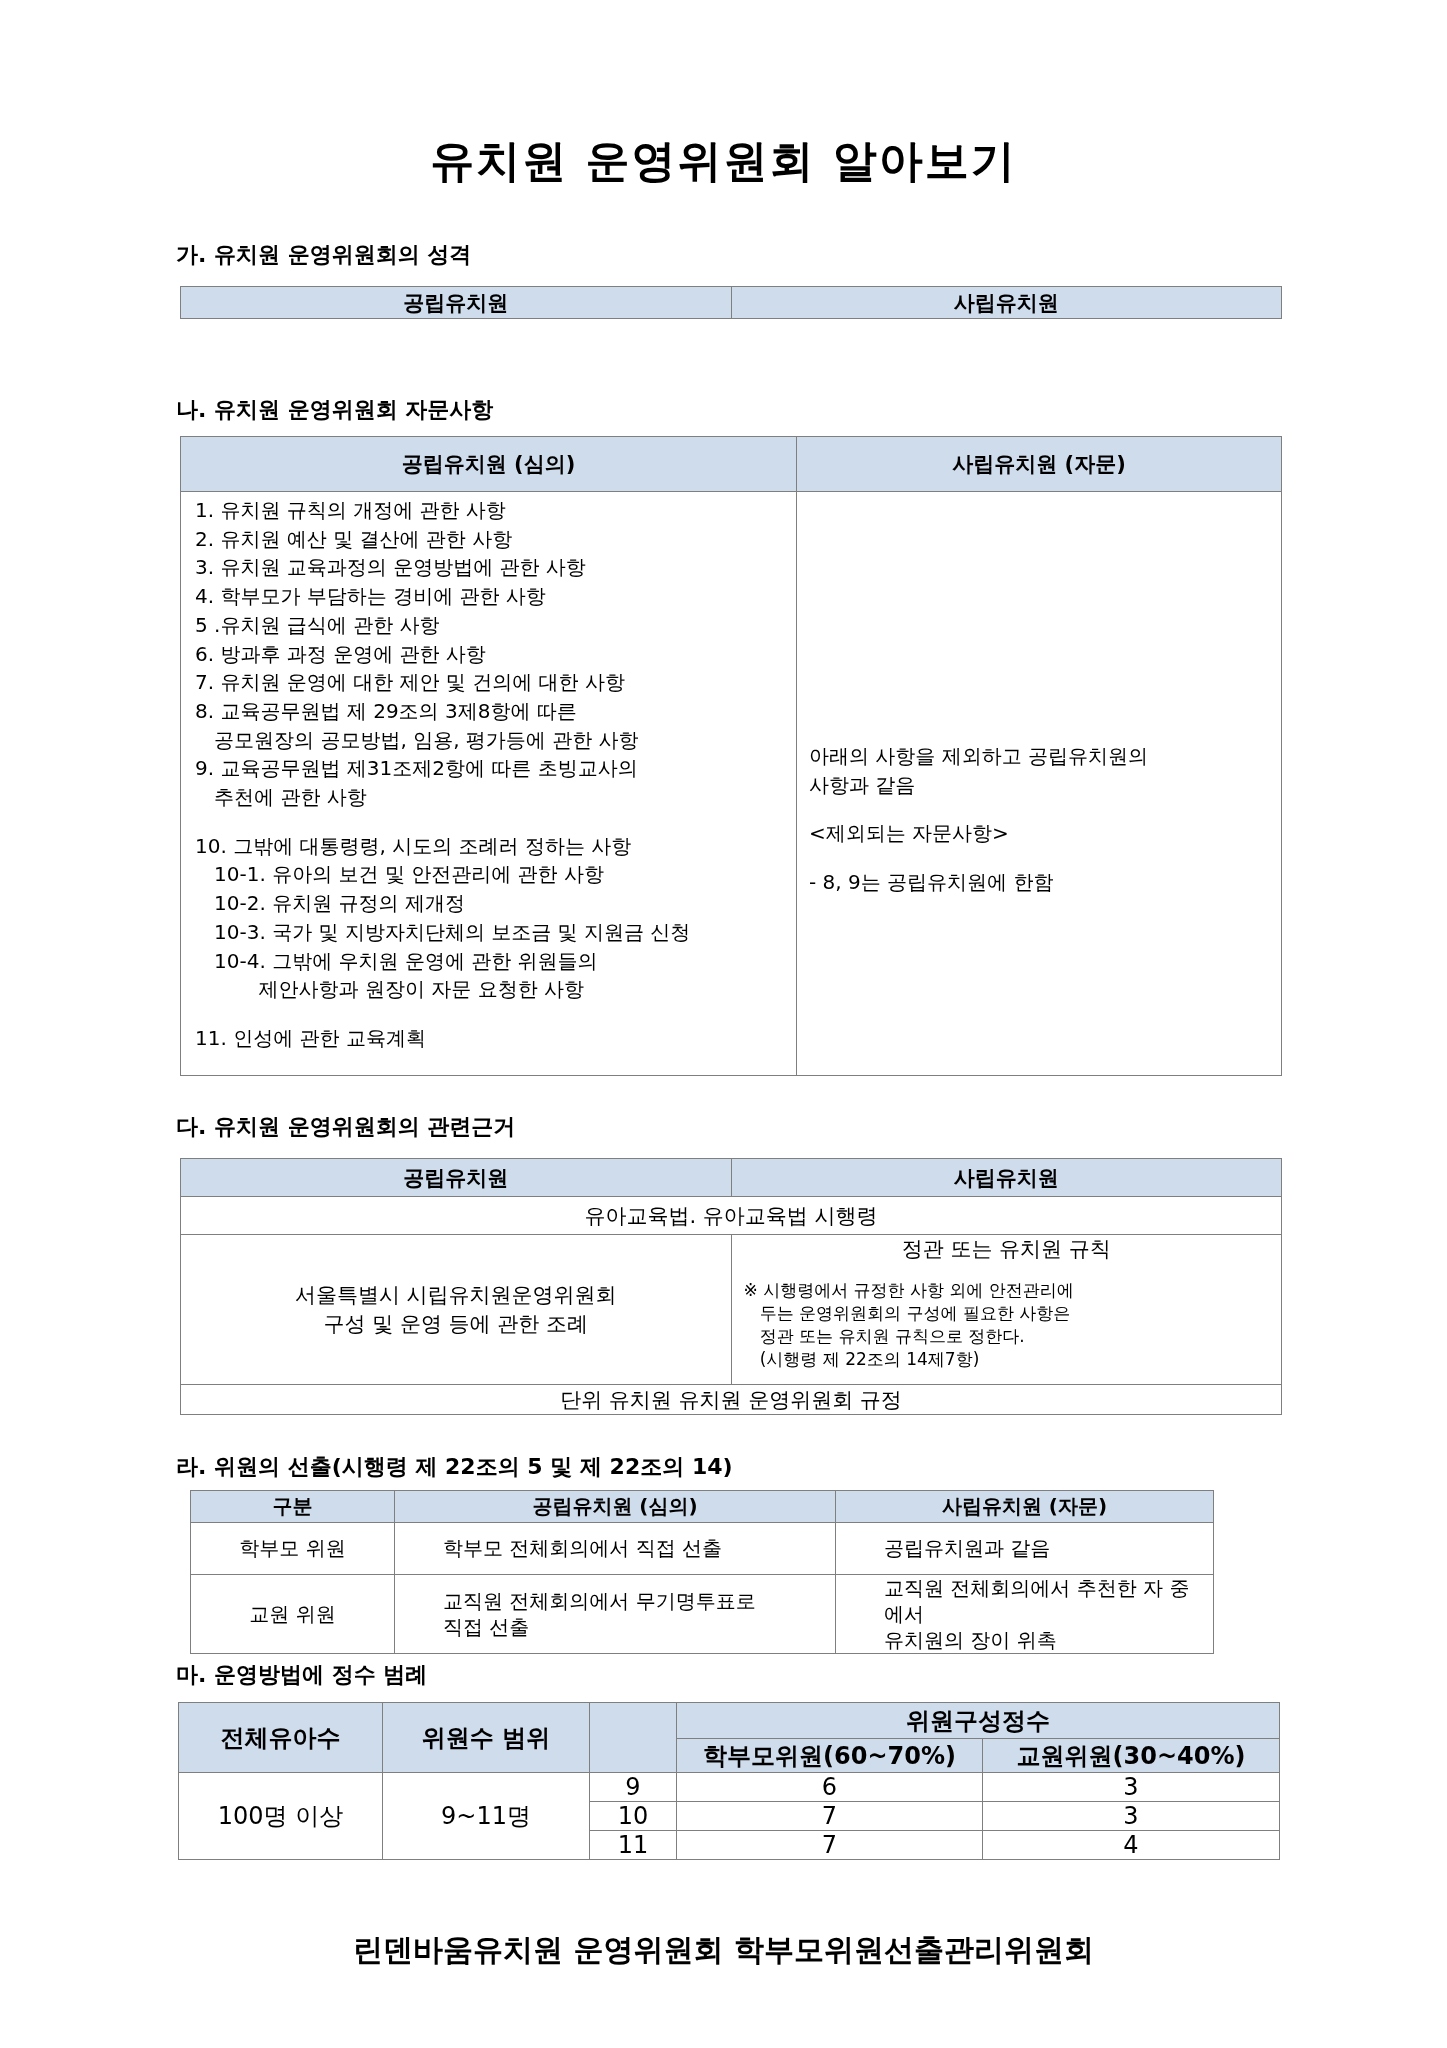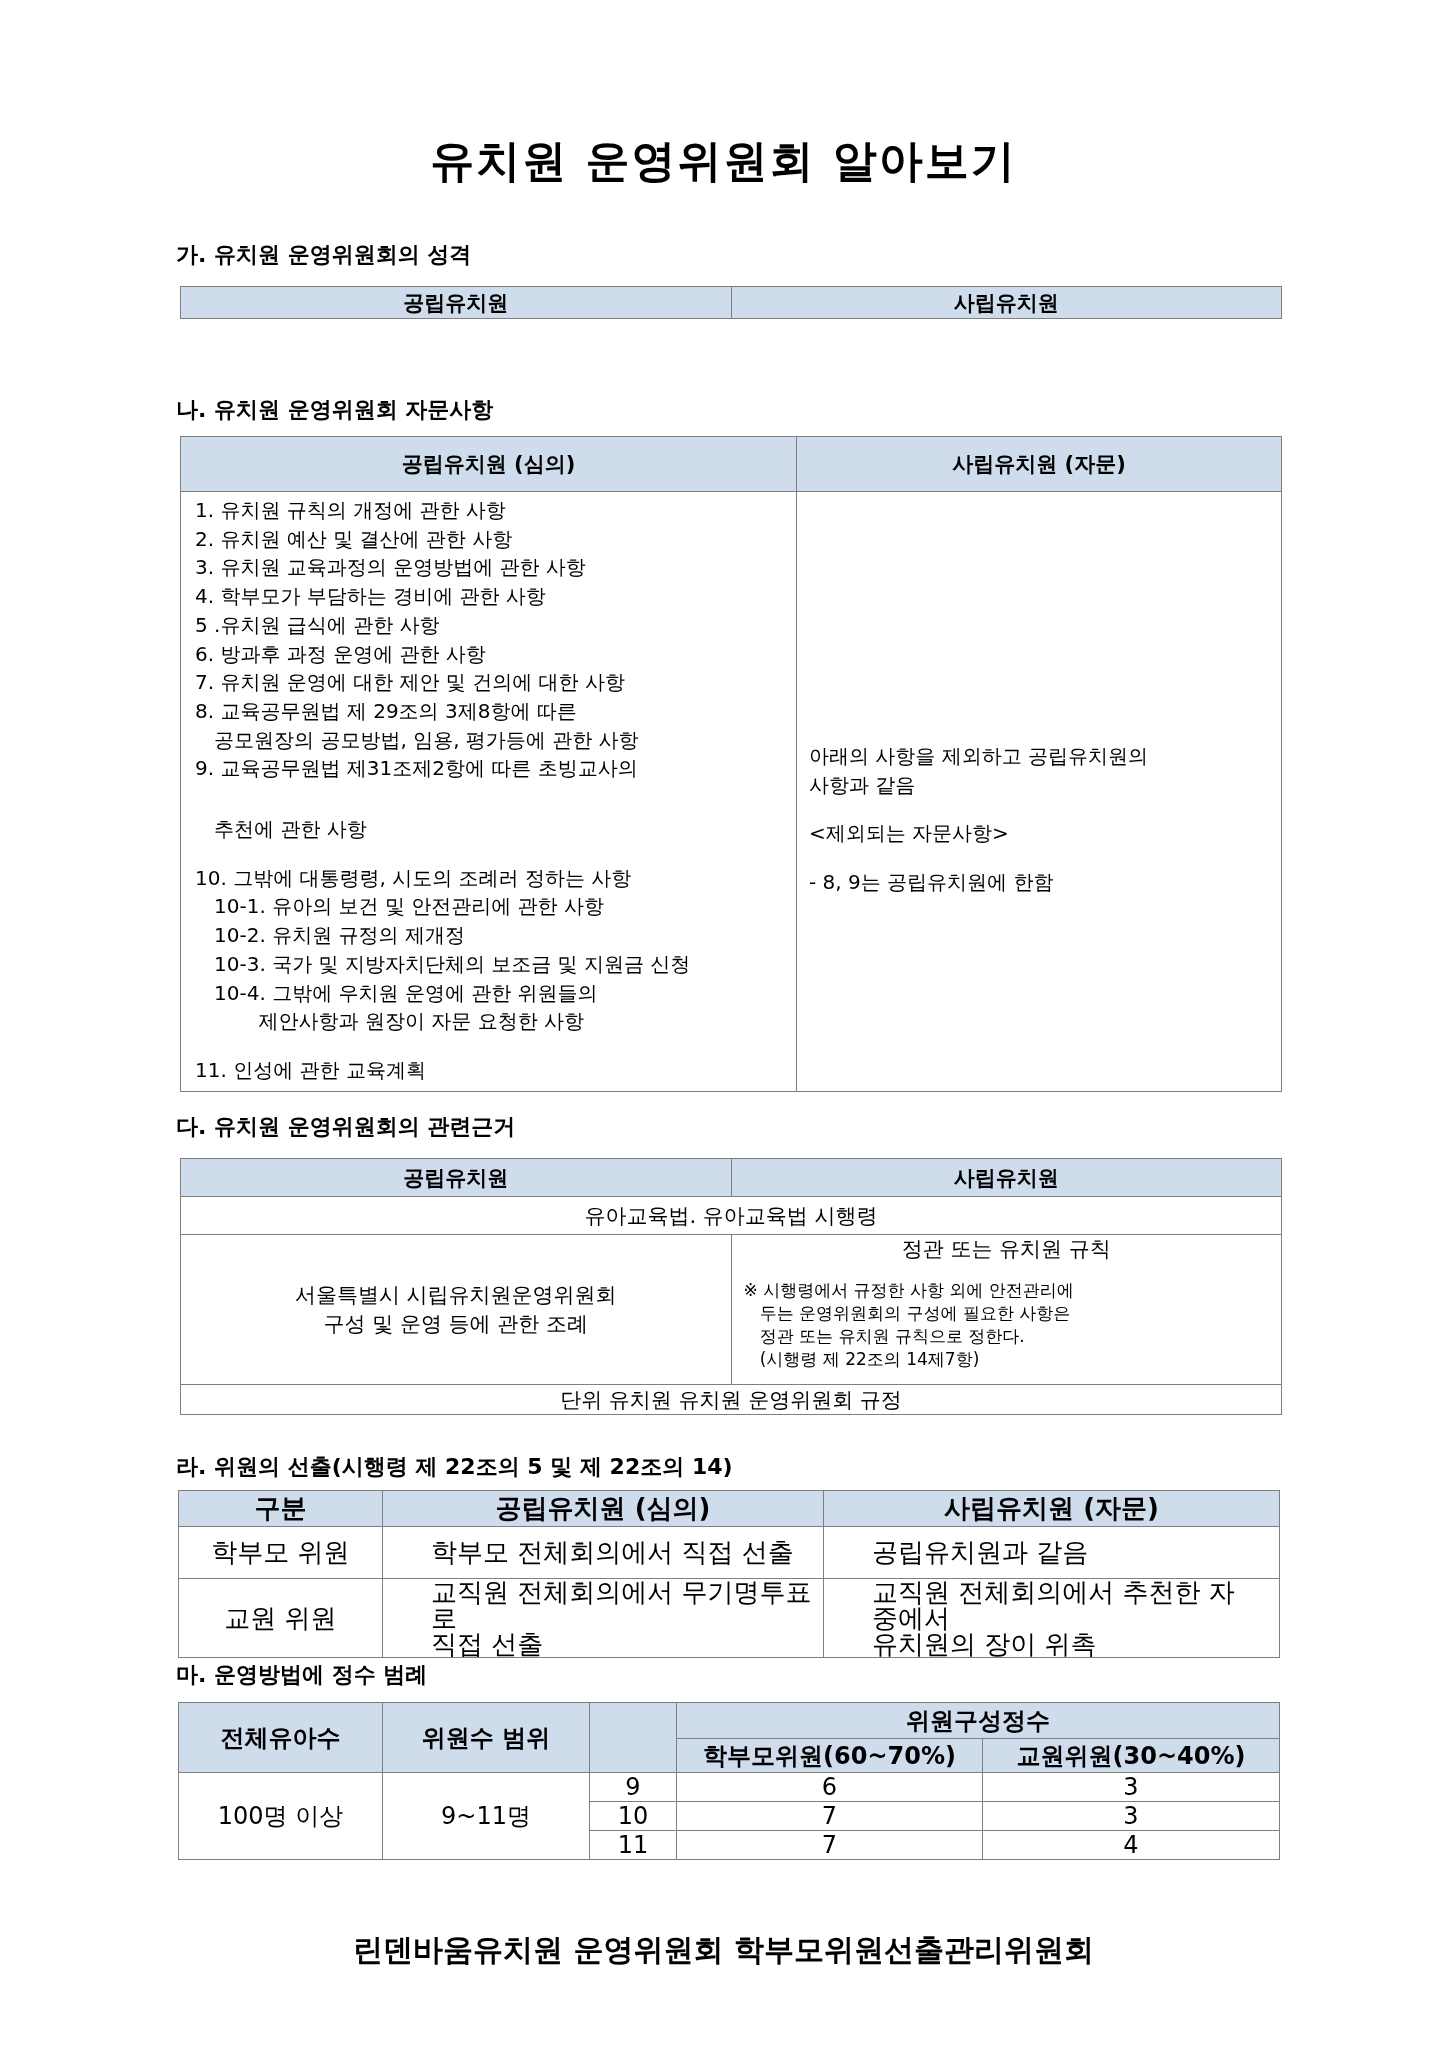--- a/index.html
+++ b/index.html
@@ -62,21 +62,21 @@
             <div class="list-line" style="min-height: 1em;">1. 유치원 규칙의 개정에 관한 사항</div>
             <div class="list-line" style="min-height: 1em;">2. 유치원 예산 및 결산에 관한 사항</div>
             <div class="list-line" style="min-height: 1em;">3. 유치원 교육과정의 운영방법에 관한 사항</div>
             <div class="list-line" style="min-height: 1em;">4. 학부모가 부담하는 경비에 관한 사항</div>
             <div class="list-line" style="min-height: 1em;">5 .유치원 급식에 관한 사항</div>
             <div class="list-line" style="min-height: 1em;">6. 방과후 과정 운영에 관한 사항</div>
             <div class="list-line" style="min-height: 1em;">7. 유치원 운영에 대한 제안 및 건의에 대한 사항</div>
             <div class="list-line" style="min-height: 1em;">8. 교육공무원법 제 29조의 3제8항에 따른</div>
             <div class="list-line" style="min-height: 1em;">   공모원장의 공모방법, 임용, 평가등에 관한 사항</div>
             <div class="list-line" style="min-height: 1em;">9. 교육공무원법 제31조제2항에 따른 초빙교사의</div>
-            <div class="list-line" style="min-height: 1em; margin-top: 32px;">   추천에 관한 사항</div>
+            <div class="list-line" style="min-height: 1em;">   추천에 관한 사항</div>
             <div class="list-line" style="min-height: 1em;"></div>
             <div class="list-line" style="min-height: 1em;">10. 그밖에 대통령령, 시도의 조례러 정하는 사항</div>
             <div class="list-line" style="min-height: 1em;">   10-1. 유아의 보건 및 안전관리에 관한 사항</div>
             <div class="list-line" style="min-height: 1em;">   10-2. 유치원 규정의 제개정</div>
             <div class="list-line" style="min-height: 1em;">   10-3. 국가 및 지방자치단체의 보조금 및 지원금 신청</div>
             <div class="list-line" style="min-height: 1em;">   10-4. 그밖에 우치원 운영에 관한 위원들의</div>
             <div class="list-line" style="min-height: 1em;">          제안사항과 원장이 자문 요청한 사항</div>
             <div class="list-line" style="min-height: 1em;"></div>
             <div class="list-line" style="min-height: 1em;">11. 인성에 관한 교육계획</div>
           </div>
@@ -117,21 +117,21 @@
       <div class="note" id="private-note"><div class="list-line" style="min-height: 1em;">※ 시행령에서 규정한 사항 외에 안전관리에</div><div class="list-line" style="min-height: 1em;">   두는 운영위원회의 구성에 필요한 사항은</div><div class="list-line" style="min-height: 1em;">   정관 또는 유치원 규칙으로 정한다.</div><div class="list-line" style="min-height: 1em;">   (시행령 제 22조의 14제7항)</div></div>
     </td>
   </tr>
   <tr style="height:30px;">
     <td class="center" colspan="2">단위 유치원 유치원 운영위원회 규정</td>
   </tr>
 </tbody>
   </table>
 
 <div class="section-heading" style="top:1452px;">라. 위원의 선출(시행령 제 22조의 5 및 제 22조의 14)</div>
-<table style="top:1490px; left:178px; width:1102px; font-size:26px;">
+<table style="top:1490px; left:190px; width:1024px; font-size:20px;">
   <tbody>
       <tr style="height:32px;">
     <th class="center" style="width:183px;">구분</th>
     <th class="center" style="width:420px;">공립유치원 (심의)</th>
     <th class="center">사립유치원 (자문)</th>
   </tr>
   <tr style="height:52px;">
     <td class="center">학부모 위원</td>
     <td class="left">학부모 전체회의에서 직접 선출</td>
     <td class="left">공립유치원과 같음</td>

